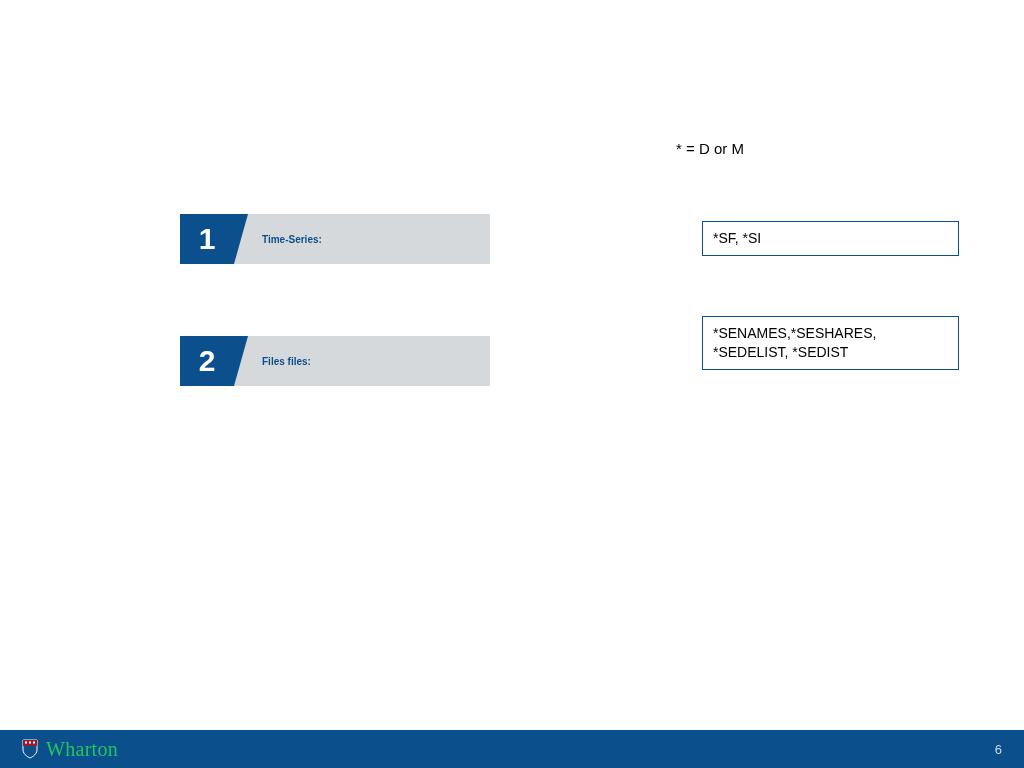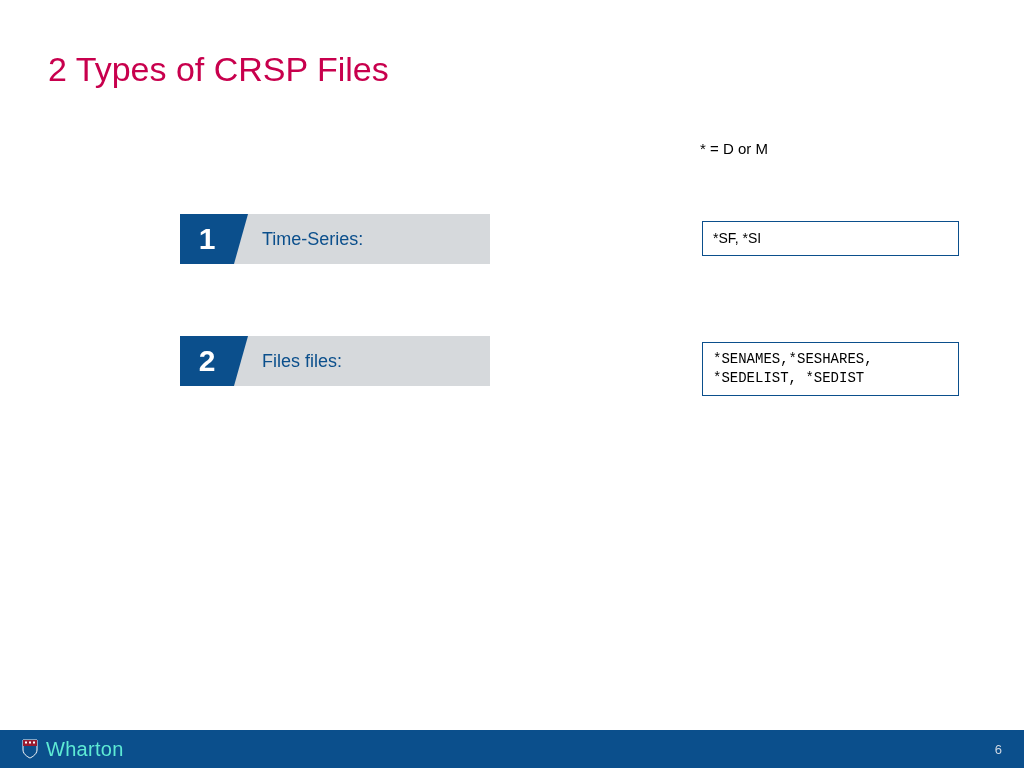--- a/index.html
+++ b/index.html
@@ -1,19 +1,19 @@
 <!DOCTYPE html>
 <html><head>
 <meta charset="utf-8">
 <style>
   * { margin: 0; padding: 0; box-sizing: border-box; }
   html, body { width: 1024px; height: 768px; font-family: Arial, Helvetica, sans-serif; background: #fff; overflow: hidden; }
   .slide { position: relative; width: 1024px; height: 768px; }
   .title { position: absolute; top: 50px; left: 48px; font-size: 34px; font-weight: 400; color: #c8004d; }
-  .legend { position: absolute; top: 140px; left: 700px; font-size: 15px; color: #000; }
+  .legend { position: absolute; top: 140px; left: 676px; font-size: 15px; color: #000; }
   .category-bar {
     position: absolute;
     left: 180px;
     width: 310px;
     height: 50px;
     background: #d6d9dc;
     display: flex;
     align-items: center;
   }
   .cat1 { top: 214px; }
@@ -39,65 +39,64 @@
   }
   .num-tab span {
     color: #fff;
     font-size: 30px;
     font-weight: 700;
     font-family: "Arial Black", Arial, sans-serif;
   }
   .cat-label {
     margin-left: 28px;
     color: #0b4f8c;
-    font-size: 18px;
-    font-weight: 400;
+    font-size: 10px;
+    font-weight: 700;
   }
   .file-box {
     position: absolute;
     left: 702px;
     width: 257px;
     border: 1px solid #0b4f8c;
     background: #fff;
     padding: 7px 10px;
     font-size: 14px;
     color: #000;
     line-height: 1.35;
   }
   .box1 { top: 221px; }
-  .box2 { top: 342px; font-family: Liberation Mono, monospace; }
+  .box2 { top: 316px; }
   .footer {
     position: absolute;
     bottom: 0; left: 0; right: 0;
     height: 38px;
     background: #0b4f8c;
     display: flex;
     align-items: center;
     justify-content: space-between;
     padding: 0 22px;
   }
   .brand { display: flex; align-items: center; gap: 8px; }
   .shield {
     width: 16px; height: 20px;
     display: inline-block;
   }
   .brand-name {
-    color: #5eead4;
-    font-family: Liberation Sans, sans-serif;
+    color: #22c55e;
+    font-family: Liberation Serif, serif;
     font-size: 20px;
     letter-spacing: 0.3px;
   }
   .page-num { color: #cfd8e3; font-size: 13px; }
 </style>
 </head>
 <body>
 
 <div class="slide">
 
-  <div class="title">2 Types of CRSP Files</div>
 
   <div class="legend">* = D or M</div>
 
   <div class="category-bar cat1">
     <div class="num-tab">
       <span>1</span>
     </div>
     <div class="cat-label">Time-Series:</div>
   </div>
 

